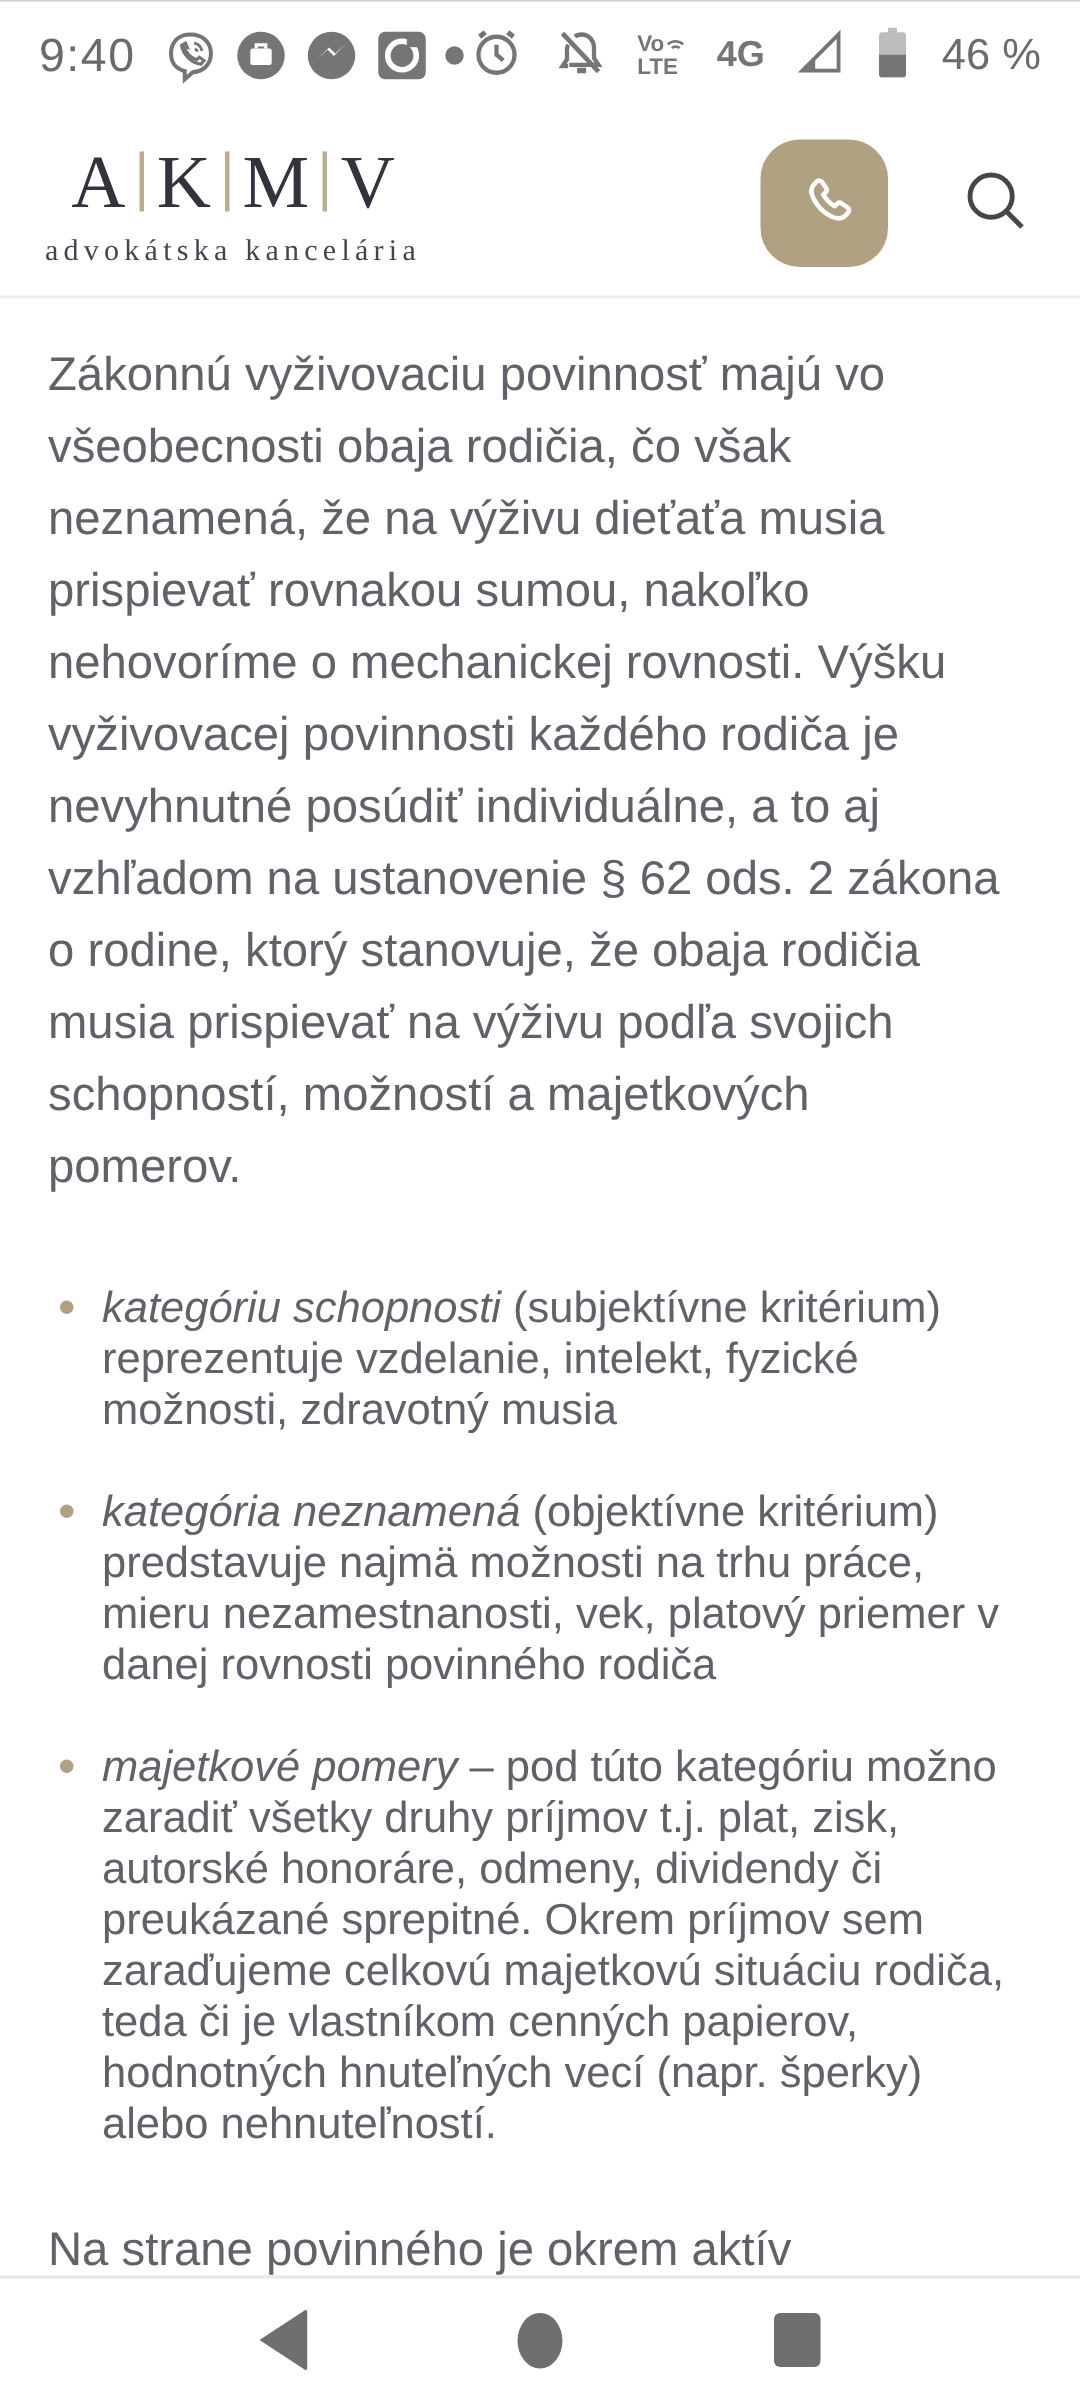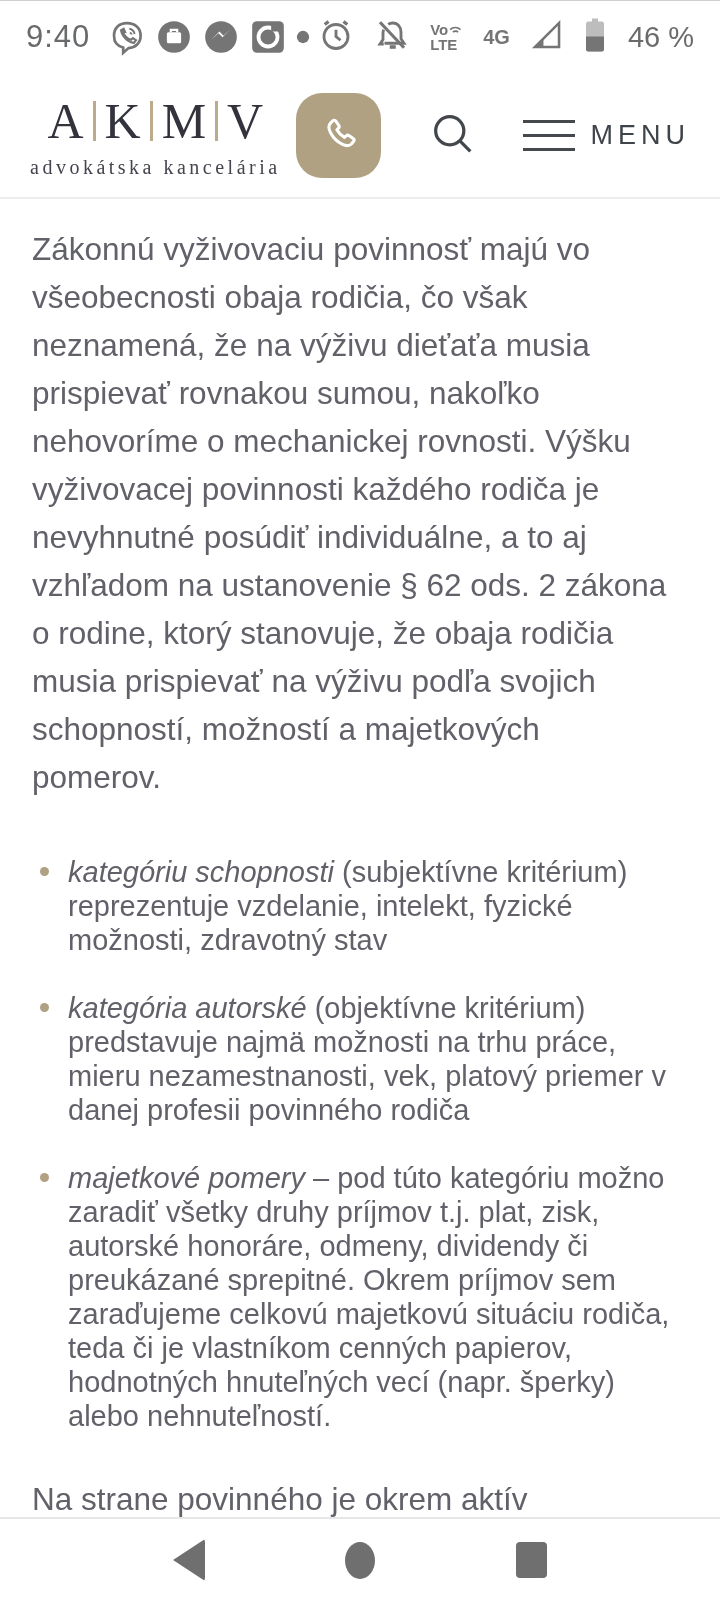--- a/index.html
+++ b/index.html
@@ -14,21 +14,21 @@
     height:72px; display:flex; align-items:center; padding:0 26px;
     color:#6d6d6f;
   }
   .statusbar .time { font-size:31px; color:#686a6c; margin-right:18px; letter-spacing:1px; }
   .notif-icons { display:flex; align-items:center; gap:9px; }
   .notif-icons svg { display:block; }
   .sb-spacer { flex:1; }
   .sys-icons { display:flex; align-items:center; gap:20px; }
   .volte { display:flex; flex-direction:column; line-height:15px; font-size:15px; font-weight:bold; color:#757575; }
   .volte .vo-row { display:flex; align-items:flex-start; }
-  .net-type { font-size:20px; font-weight:bold; color:#757575; }
+  .net-type { font-size:24px; font-weight:bold; color:#757575; }
   .batt-pct { font-size:29px; color:#6b6b6d; margin-left:2px; }
   
   .header {
     height:126px; display:flex; align-items:center;
     padding:0 30px; border-bottom:2px solid #ececec; background:#fff;
   }
   .logo { display:flex; flex-direction:column; align-items:center; cursor:pointer; }
   .logo-letters { display:flex; align-items:center; font-family:"Liberation Serif", serif; font-size:50px; color:#33333d; }
   .logo-sep { width:3px; height:40px; background:#bcab8a; margin:0 9px; }
   .logo-caption {
@@ -186,42 +186,34 @@
         </span>
       </button>
       <button class="search-btn">
         <span>
           <svg width="52" height="52" viewBox="0 0 24 24" fill="none" stroke="#43474c" stroke-width="1.5">
             <circle cx="10.5" cy="10.5" r="6.5"></circle>
             <path d="M15.3 15.3 20 20"></path>
           </svg>
         </span>
       </button>
-      <button class="menu-btn">
-        <span class="hamburger">
-            <span></span>
-            <span></span>
-            <span></span>
-          </span>
-        <span class="menu-label">MENU</span>
-      </button>
     </div>
   </div>
 
   <div class="content">
     <p class="para-1">Zákonnú vyživovaciu povinnosť majú vo všeobecnosti obaja rodičia, čo však neznamená, že na výživu dieťaťa musia prispievať rovnakou sumou, nakoľko nehovoríme o mechanickej rovnosti. Výšku vyživovacej povinnosti každého rodiča je nevyhnutné posúdiť individuálne, a to aj vzhľadom na ustanovenie § 62 ods. 2 zákona o rodine, ktorý stanovuje, že obaja rodičia musia prispievať na výživu podľa svojich schopností, možností a majetkových pomerov.</p>
 
     <ul class="bullet-list">
       <li class="bullet-item">
         <span class="bullet-dot"></span>
-        <span class="bullet-text"><em class="bullet-lead">kategóriu schopnosti</em><span> (subjektívne kritérium) reprezentuje vzdelanie, intelekt, fyzické možnosti, zdravotný stav</span></span>
+        <span class="bullet-text"><em class="bullet-lead">kategóriu schopnosti</em><span> (subjektívne kritérium) reprezentuje vzdelanie, intelekt, fyzické možnosti, zdravotný musia</span></span>
       </li>
       <li class="bullet-item">
         <span class="bullet-dot"></span>
-        <span class="bullet-text"><em class="bullet-lead">kategória autorské</em><span> (objektívne kritérium) predstavuje najmä možnosti na trhu práce, mieru nezamestnanosti, vek, platový priemer v danej profesii povinného rodiča</span></span>
+        <span class="bullet-text"><em class="bullet-lead">kategória neznamená</em><span> (objektívne kritérium) predstavuje najmä možnosti na trhu práce, mieru nezamestnanosti, vek, platový priemer v danej rovnosti povinného rodiča</span></span>
       </li>
       <li class="bullet-item">
         <span class="bullet-dot"></span>
         <span class="bullet-text"><em class="bullet-lead">majetkové pomery</em><span> – pod túto kategóriu možno zaradiť všetky druhy príjmov t.j. plat, zisk, autorské honoráre, odmeny, dividendy či preukázané sprepitné. Okrem príjmov sem zaraďujeme celkovú majetkovú situáciu rodiča, teda či je vlastníkom cenných papierov, hodnotných hnuteľných vecí (napr. šperky) alebo nehnuteľností.</span></span>
       </li>
     </ul>
 
     <p>Na strane povinného je okrem aktív povinnosť zohľadniť aj pasíva, a teda rôzne pôžičky, úvery</p>
   </div>
 

